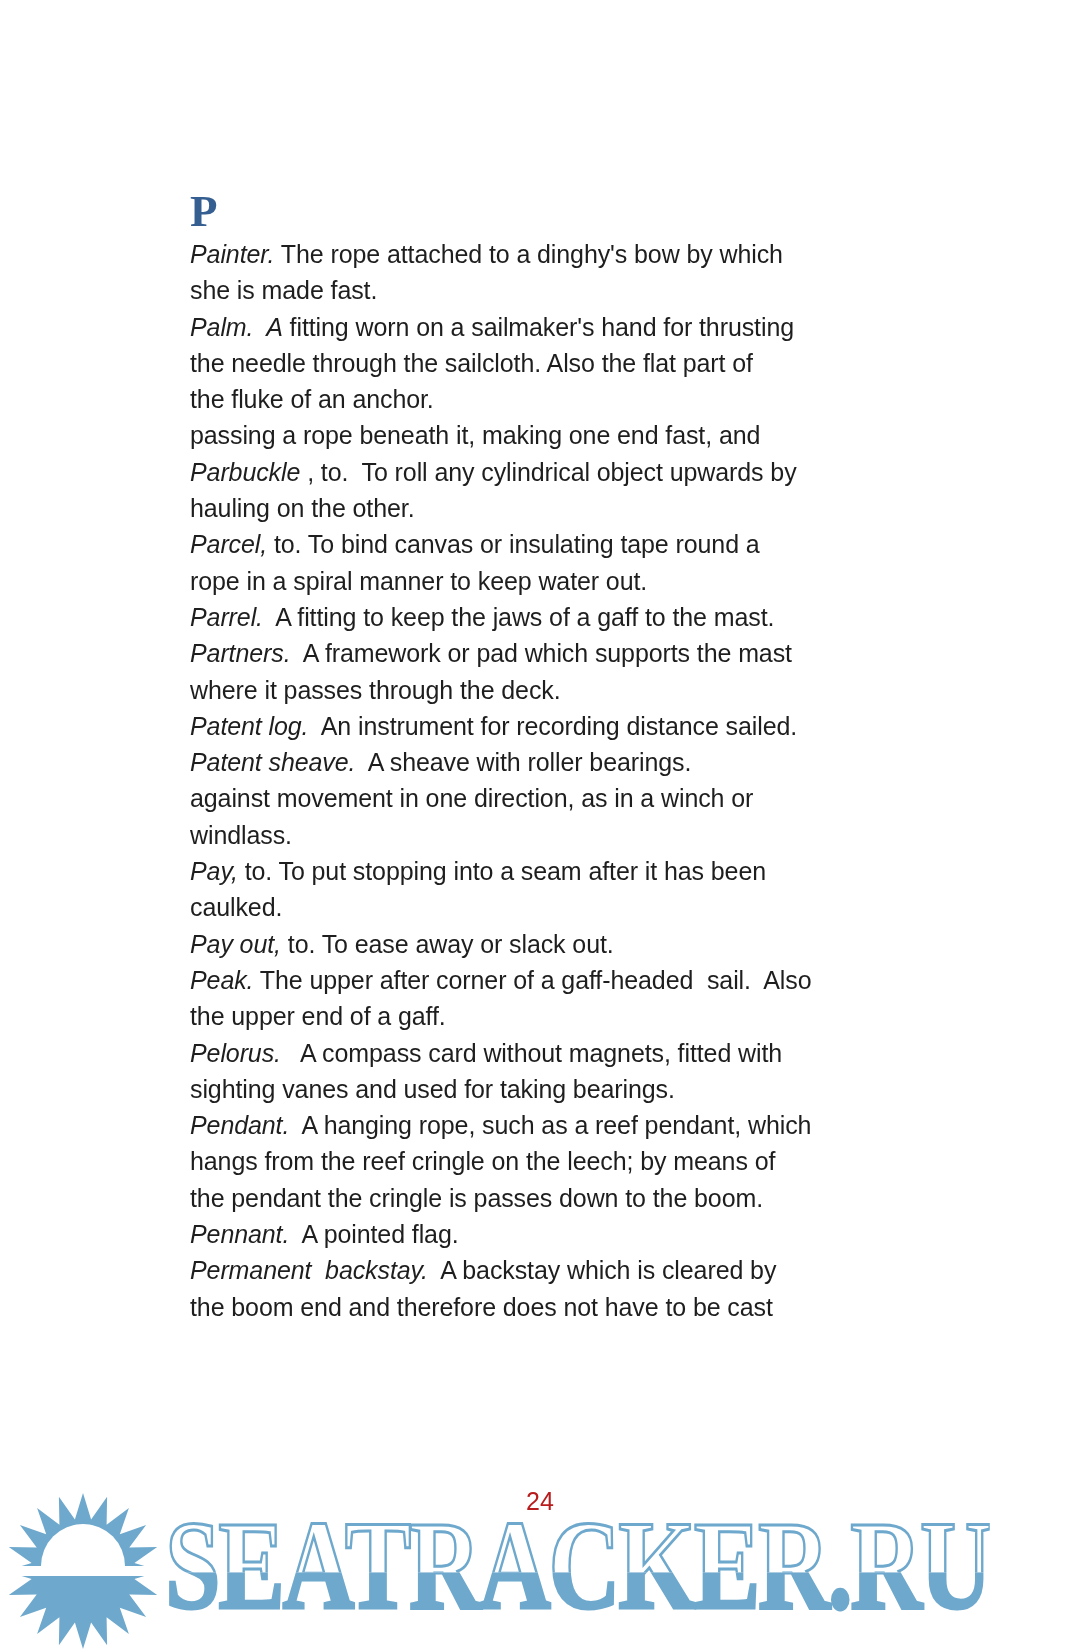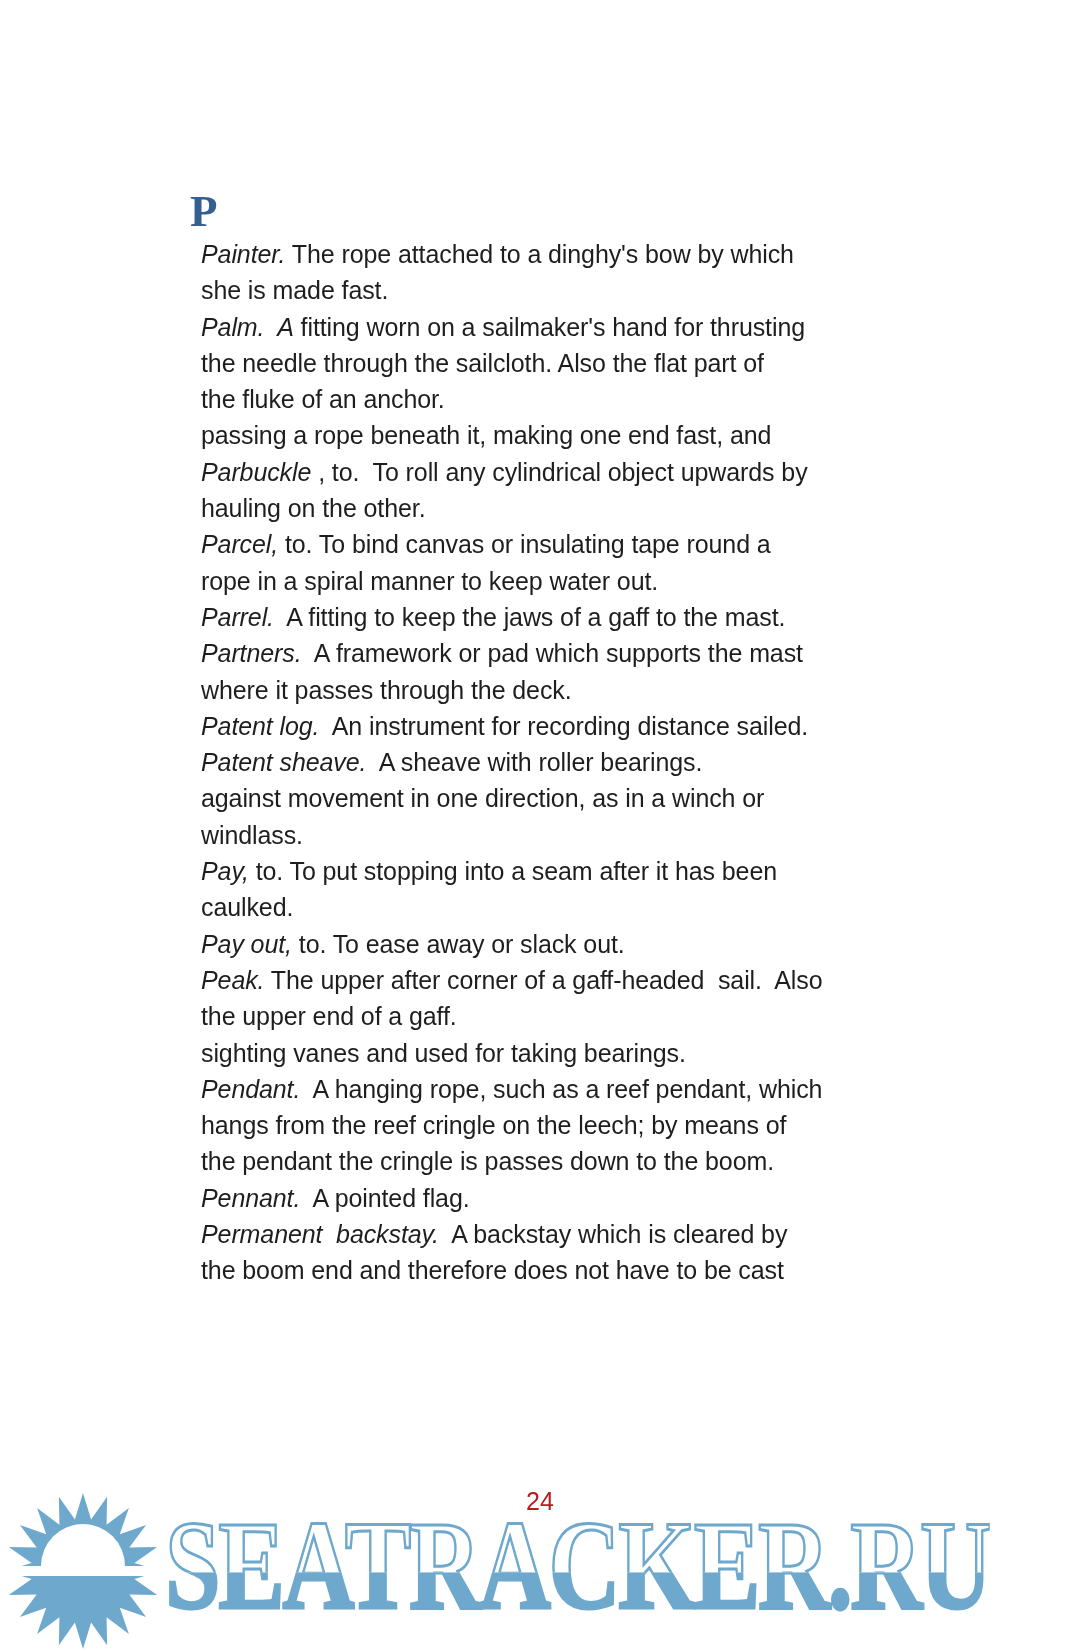--- a/index.html
+++ b/index.html
@@ -24,21 +24,21 @@
     line-height:42px;
     color:#365f91;
   }
   .entry{
     margin:0;
     font-size:25px;
     line-height:36.3px;
     color:#1e1e1e;
     letter-spacing:-0.1px;
   }
-  .entry .line{display:block;white-space:pre;margin-left:11px;}
+  .entry .line{display:block;white-space:pre;}
   .term{font-style:italic;}
   .def{font-style:normal;}
   .page-number{
     position:absolute;
     top:1487px;left:0;right:0;
     text-align:center;
     font-size:25px;
     color:#b91c1c;
   }
   .watermark{position:absolute;left:0;top:1450px;width:859px;height:202px;}
@@ -133,20 +133,21 @@
       <p class="entry">
           <span class="line"><em class="term">Pay out,</em><span class="def"> to. To ease away or slack out.</span></span>
         </p>
 
       <p class="entry">
           <span class="line"><em class="term">Peak.</em><span class="def"> The upper after corner of a gaff-headed  sail.  Also</span></span>
           <span class="line def">the upper end of a gaff.</span>
         </p>
 
       <p class="entry">
+          <span class="line"><em class="term">Pelorus.</em><span class="def">   A compass card without magnets, fitted with</span></span>
           <span class="line def">sighting vanes and used for taking bearings.</span>
         </p>
 
       <p class="entry">
           <span class="line"><em class="term">Pendant.</em><span class="def">  A hanging rope, such as a reef pendant, which</span></span>
           <span class="line def">hangs from the reef cringle on the leech; by means of</span>
           <span class="line def">the pendant the cringle is passes down to the boom.</span>
         </p>
 
       <p class="entry">

